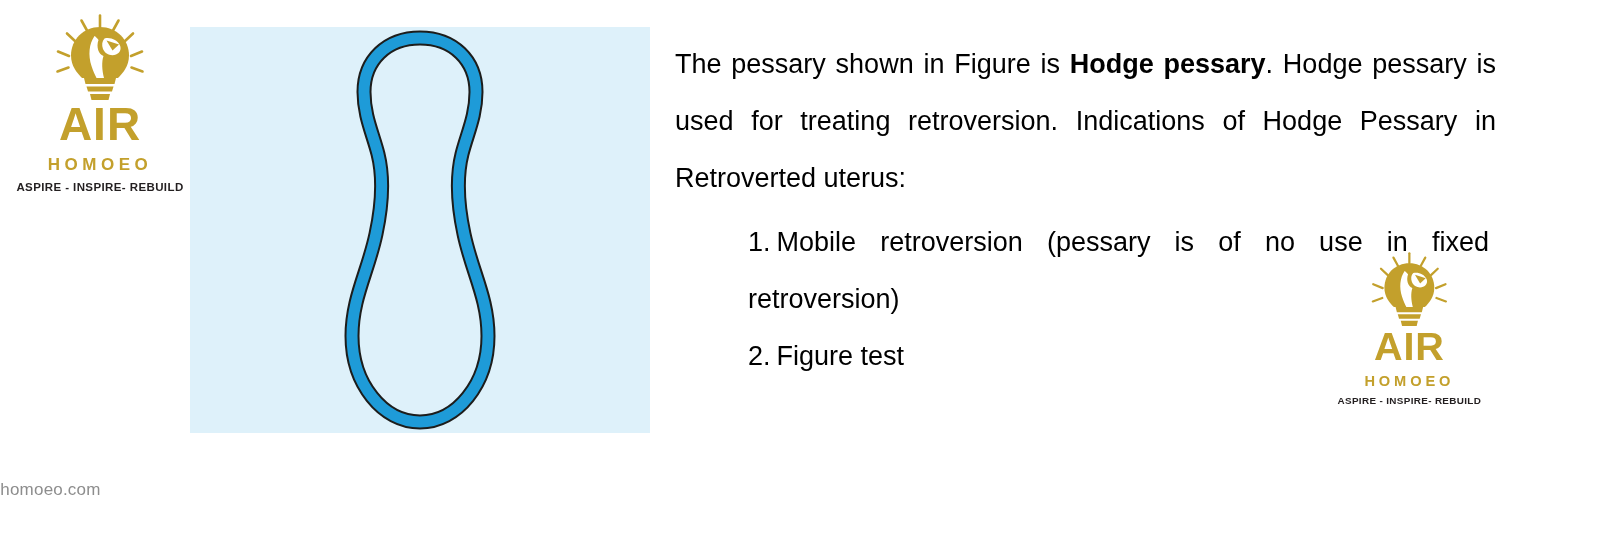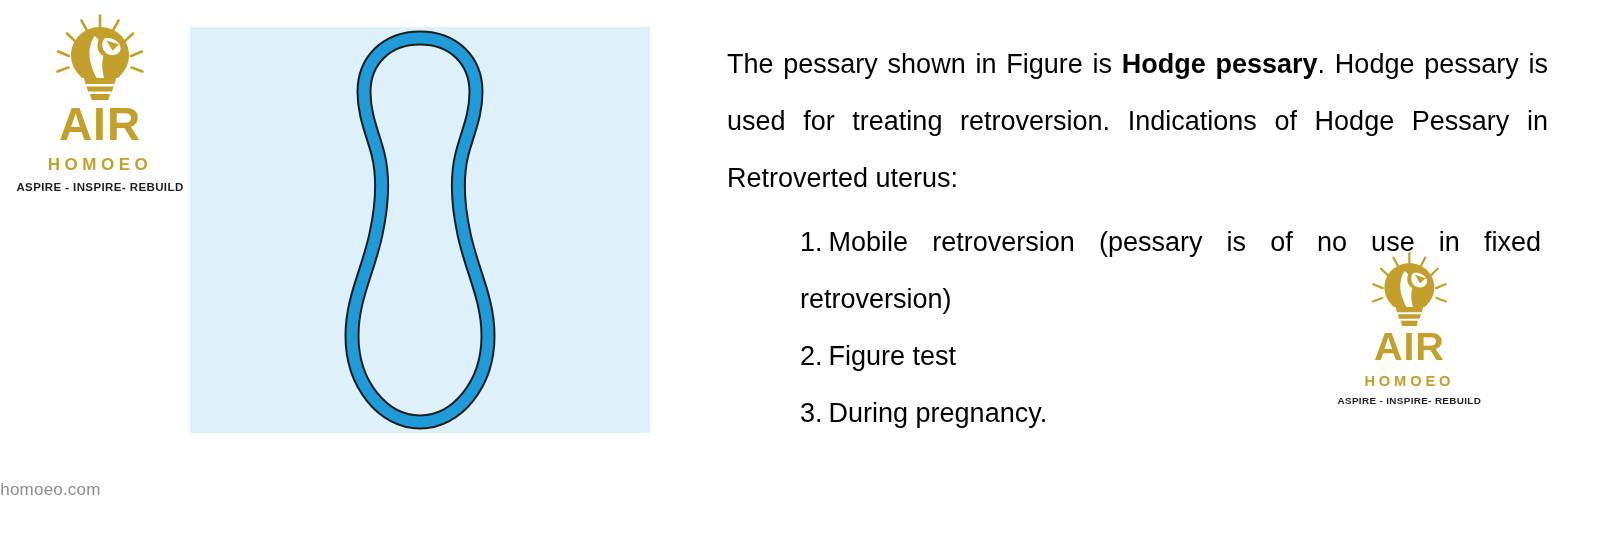--- a/index.html
+++ b/index.html
@@ -71,21 +71,21 @@
     height: 406px;
     display: flex;
     align-items: center;
     justify-content: center;
   }
   .figure-panel svg { display: block; }
 
   
   .text-col {
     position: absolute;
-    left: 727px;
+    left: 675px;
     top: 36px;
     width: 821px;
   }
   .para {
     font-size: 27px;
     line-height: 57px;
     text-align: justify;
     text-justify: inter-word;
     margin: 0;
     color: #000000;
@@ -182,21 +182,20 @@
              C 54 30 77 8 110 8 Z" fill="none" stroke="#1E9BD8" stroke-width="11" stroke-linejoin="round"></path>
   </svg>
 </div>
 
 <div class="text-col">
   <p class="para"><span>The pessary shown in Figure  is </span><b>Hodge pessary</b><span>. Hodge pessary is used for treating retroversion. Indications of Hodge Pessary in Retroverted uterus:</span></p>
 
   <ol class="list">
     <li class="list-item justified"><span class="marker">1.</span><span class="body">Mobile retroversion (pessary is of no use in fixed retroversion)</span></li>
     <li class="list-item"><span class="marker">2.</span><span class="body">Figure test</span></li>
-    <li class="list-item"><span class="marker">3.</span><span class="body">During pregnancy.</span></li>
   </ol>
 </div>
 
 <div class="logo logo-watermark">
   <div class="bulb-wrap">
     <svg width="104" height="86" viewBox="0 0 104 86" aria-hidden="true">
       <g stroke="#C3A02C" stroke-width="2.6" stroke-linecap="round">
         <line x1="52" y1="1.5" x2="52" y2="13"></line>
         <line x1="33.5" y1="6.5" x2="39" y2="16.5"></line>
         <line x1="19" y1="19.5" x2="27.5" y2="27.5"></line>

